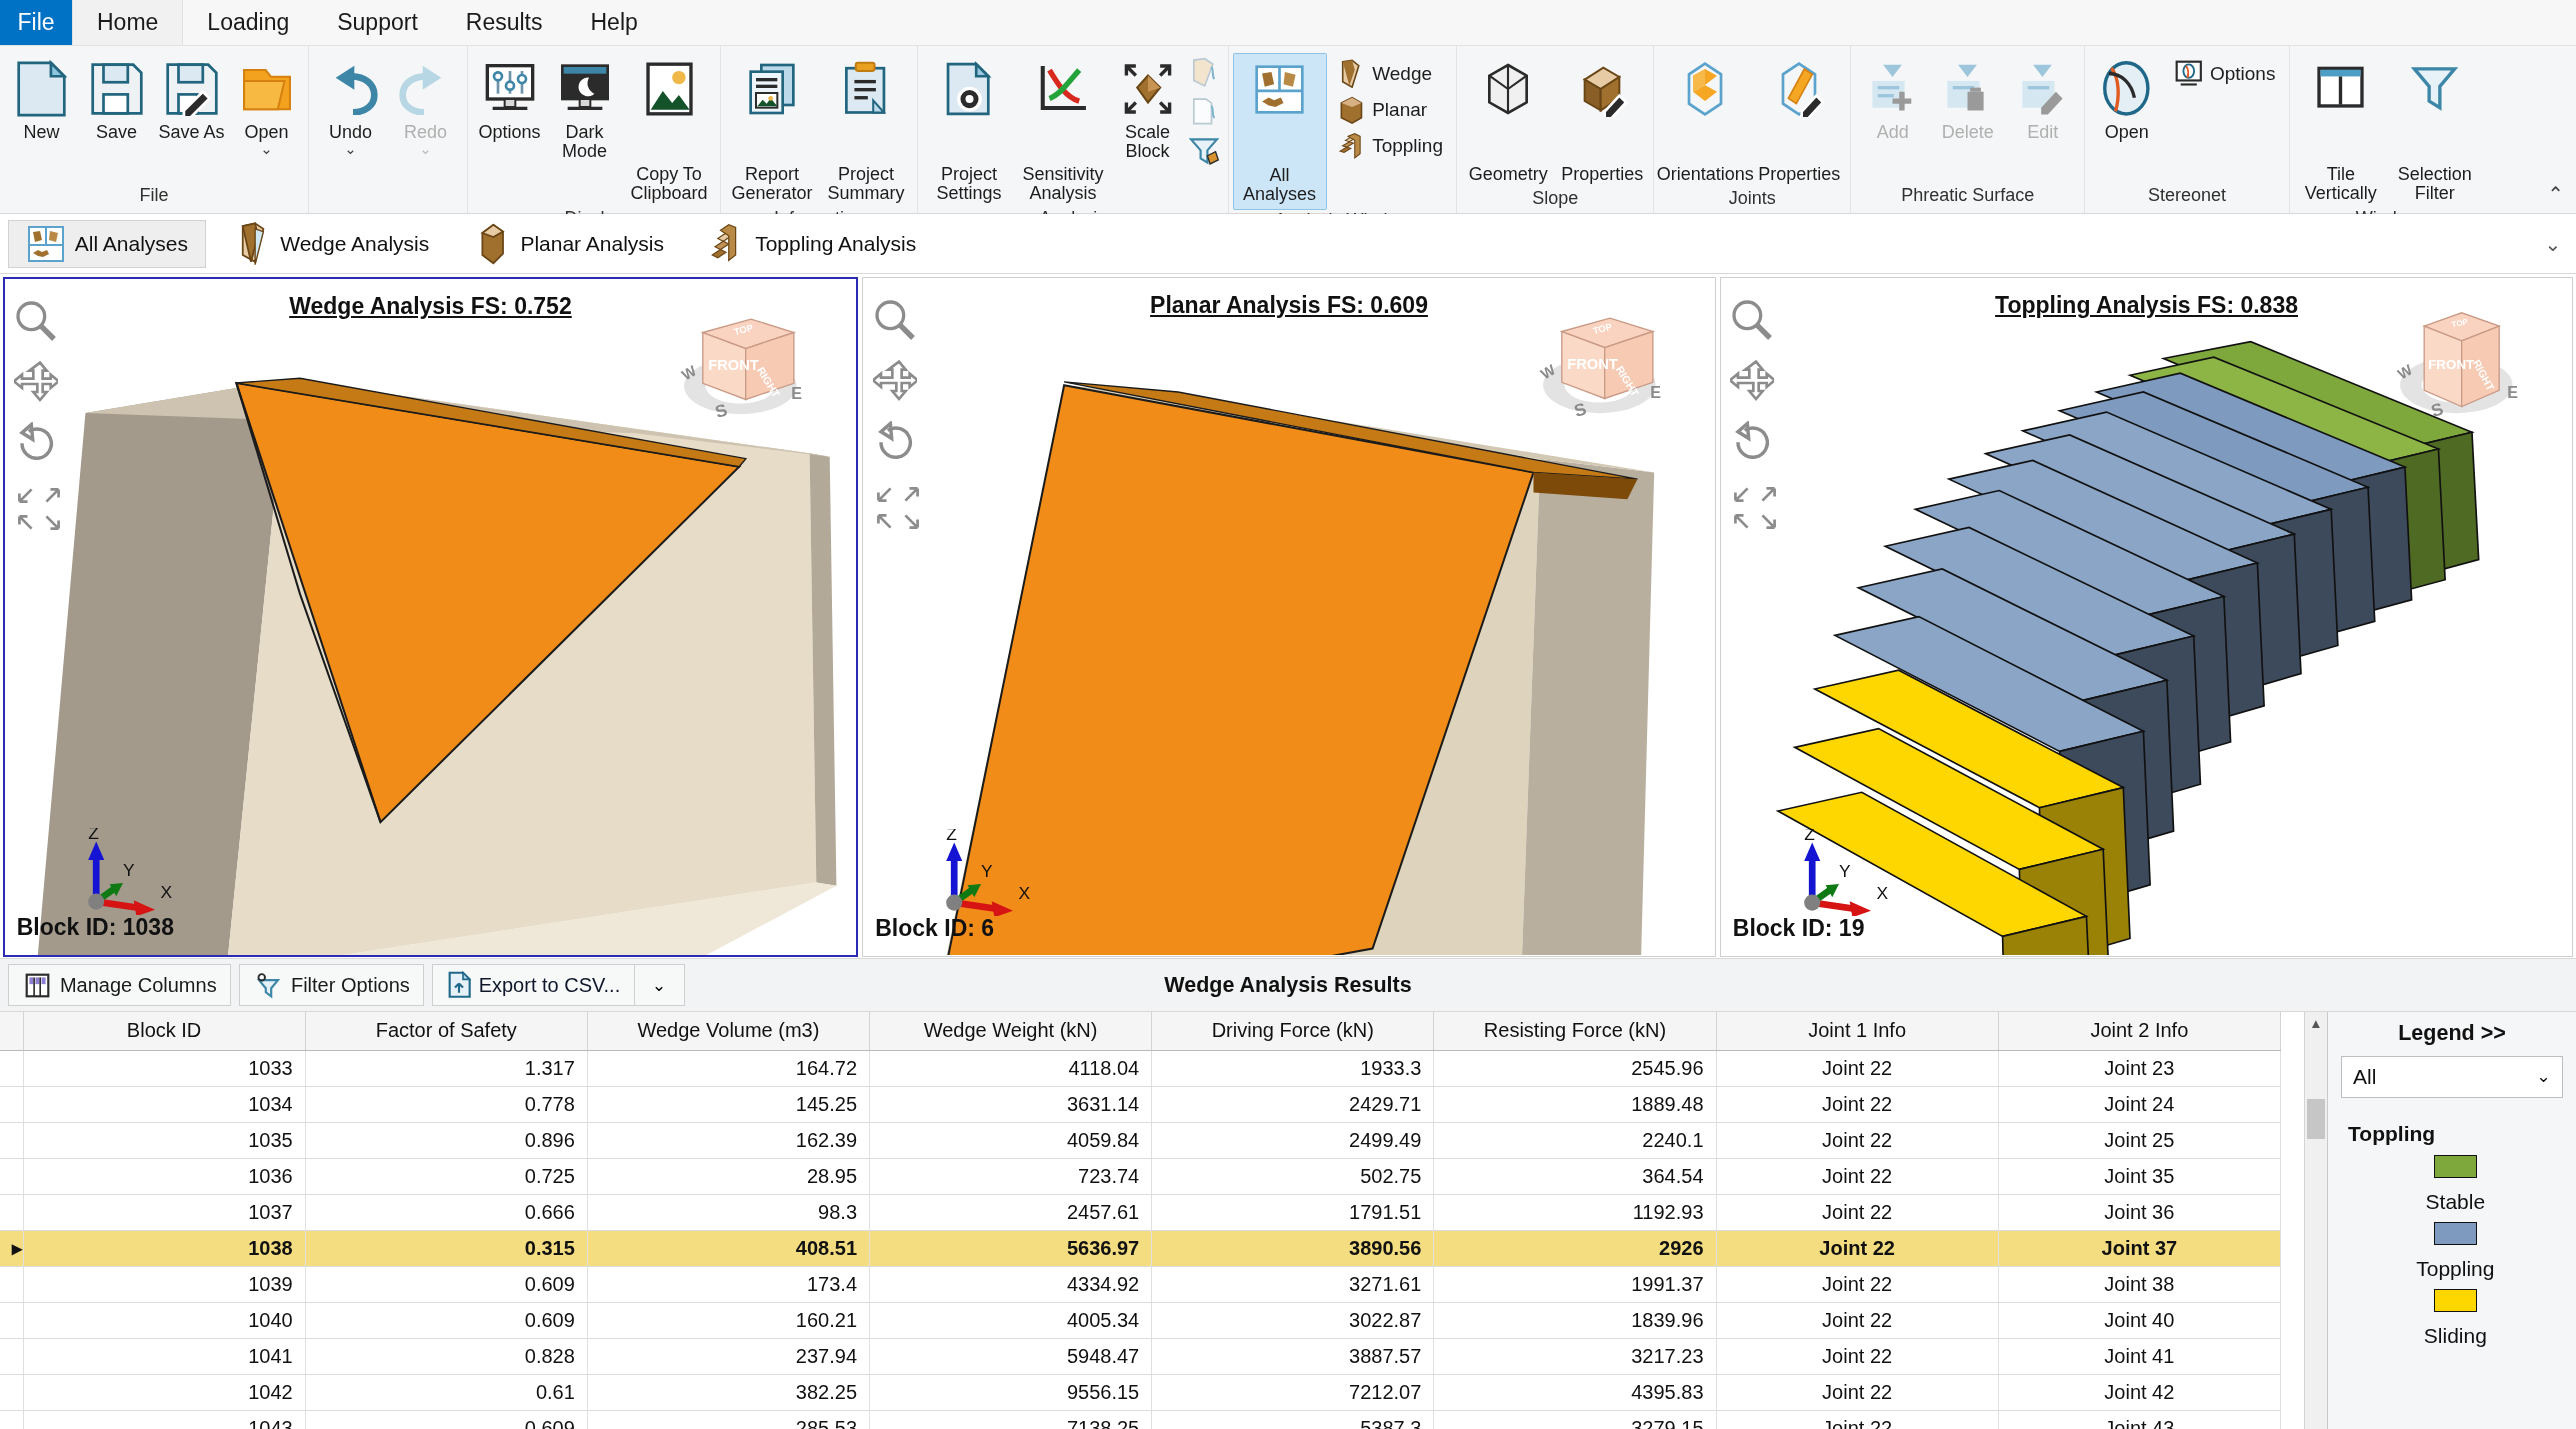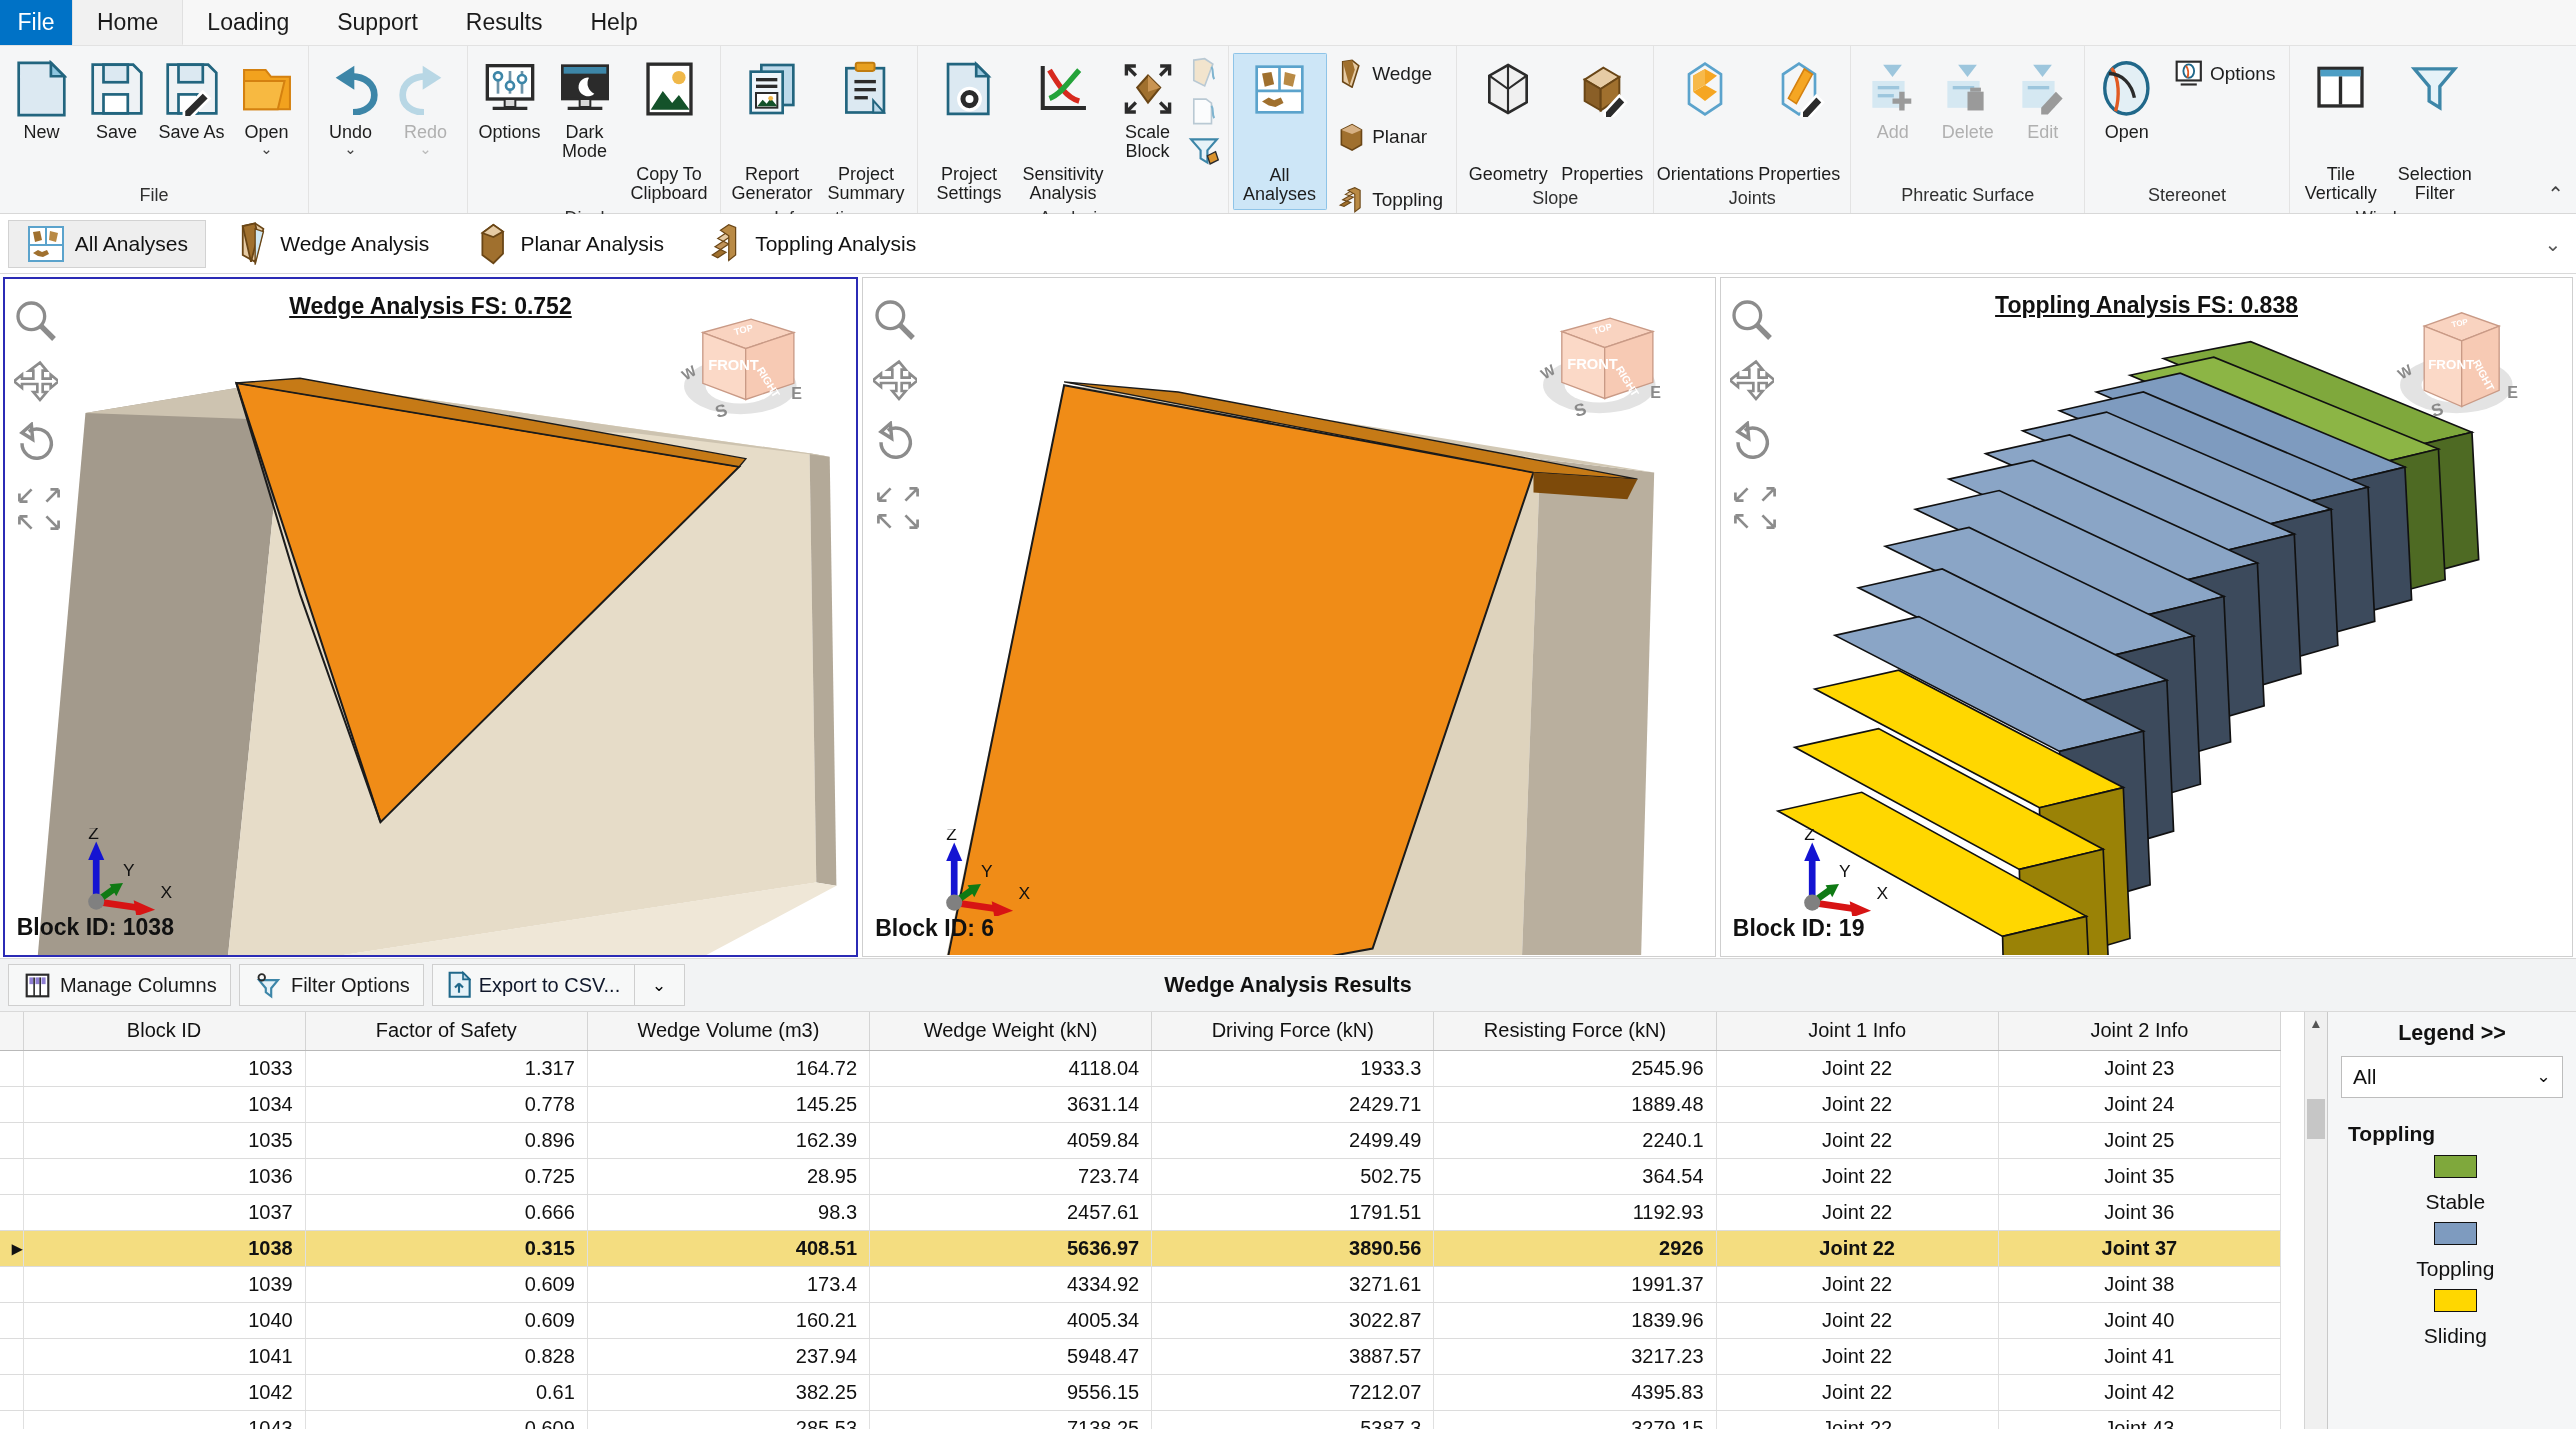--- a/index.html
+++ b/index.html
@@ -34,21 +34,21 @@
              width:75px; padding:4px 1.3px; cursor:default; }
   .rib-btn .ic { height:64px; display:flex; align-items:center; justify-content:center; }
   .rib-btn .tx { font-size:18px; color:#1d1d1d; text-align:center; line-height:1.06;
                  margin-top:2.7px; }
   .rib-btn.wide { width:94px;gap:42px; }
   .rib-btn.disabled .tx { color:#b0b0b0; }
   .rib-btn.sel { background:#cde6f7; border:0.7px solid #8ec4e8; border-radius:1.3px; }
   .chev { font-size:14.8px; line-height:1; color:#444; }
 
   .rib-small-col { display:flex; flex-direction:column; justify-content:center;
-                   padding:2.7px 4px;gap:27px; }
+                   padding:2.7px 4px; }
   .rib-small { display:flex; align-items:center; gap:6.7px; padding:3.4px 5.4px;
                font-size:19px; color:#1d1d1d; }
   .rib-small .sic { width:29.5px; height:29.5px; display:flex; align-items:center;
                     justify-content:center; }
 
   .rib-icon-stack { display:flex; flex-direction:column; gap:2.7px; justify-content:center;
                     padding:2.7px 1.3px; }
   .rib-icon-stack .mini { width:36px; height:36px; display:flex; align-items:center;
                           justify-content:center; }
 
@@ -683,20 +683,21 @@
     <svg class="vp-canvas" viewBox="0 0 1270 1010" preserveAspectRatio="none">
       <polygon points="100,1130 300,160 1010,270 980,1090" fill="#ded3bd"></polygon>
       <polygon points="980,1090 1010,270 1180,290 1160,1030" fill="#b9af9e"></polygon>
       <polygon points="300,160 1010,270 1180,290 470,175" fill="#d2c8b4"></polygon>
       <polygon points="100,1130 980,1090 1160,1030 280,1115" fill="#efe7d7"></polygon>
       <polygon points="300,155 470,172 1150,300 1000,285" fill="#b06c10"></polygon>
       <polygon points="300,160 1000,290 760,1000 105,1120" fill="#f08c17" stroke="#1b1b1b" stroke-width="3"></polygon>
       <polygon points="300,155 470,170 1155,300 1000,290" fill="#c67a16" stroke="#1b1b1b" stroke-width="2"></polygon>
       <polygon points="1000,290 1155,300 1140,330 1000,320" fill="#7d4a0a"></polygon>
     </svg>
+    <div class="vp-title">Planar Analysis FS: 0.609</div>
     <div class="vp-tools">
       <div class="vp-tool">
         <svg width="44" height="44" viewBox="0 0 33 33">
             <circle cx="13" cy="13" r="10" fill="none" stroke="#8c8c8c" stroke-width="2.5"></circle>
             <line x1="20" y1="20" x2="30" y2="30" stroke="#8c8c8c" stroke-width="4"></line>
           </svg>
       </div>
       <div class="vp-tool">
         <svg width="44" height="44" viewBox="0 0 33 33">
             <path d="M16.5 2l5 6h-3v6h6v-3l6 5-6 5v-3h-6v6h3l-5 6-5-6h3v-6H3v3l-6-5 6-5v3h8.5V8h-3z" transform="translate(3,0)" fill="none" stroke="#8c8c8c" stroke-width="2"></path>

